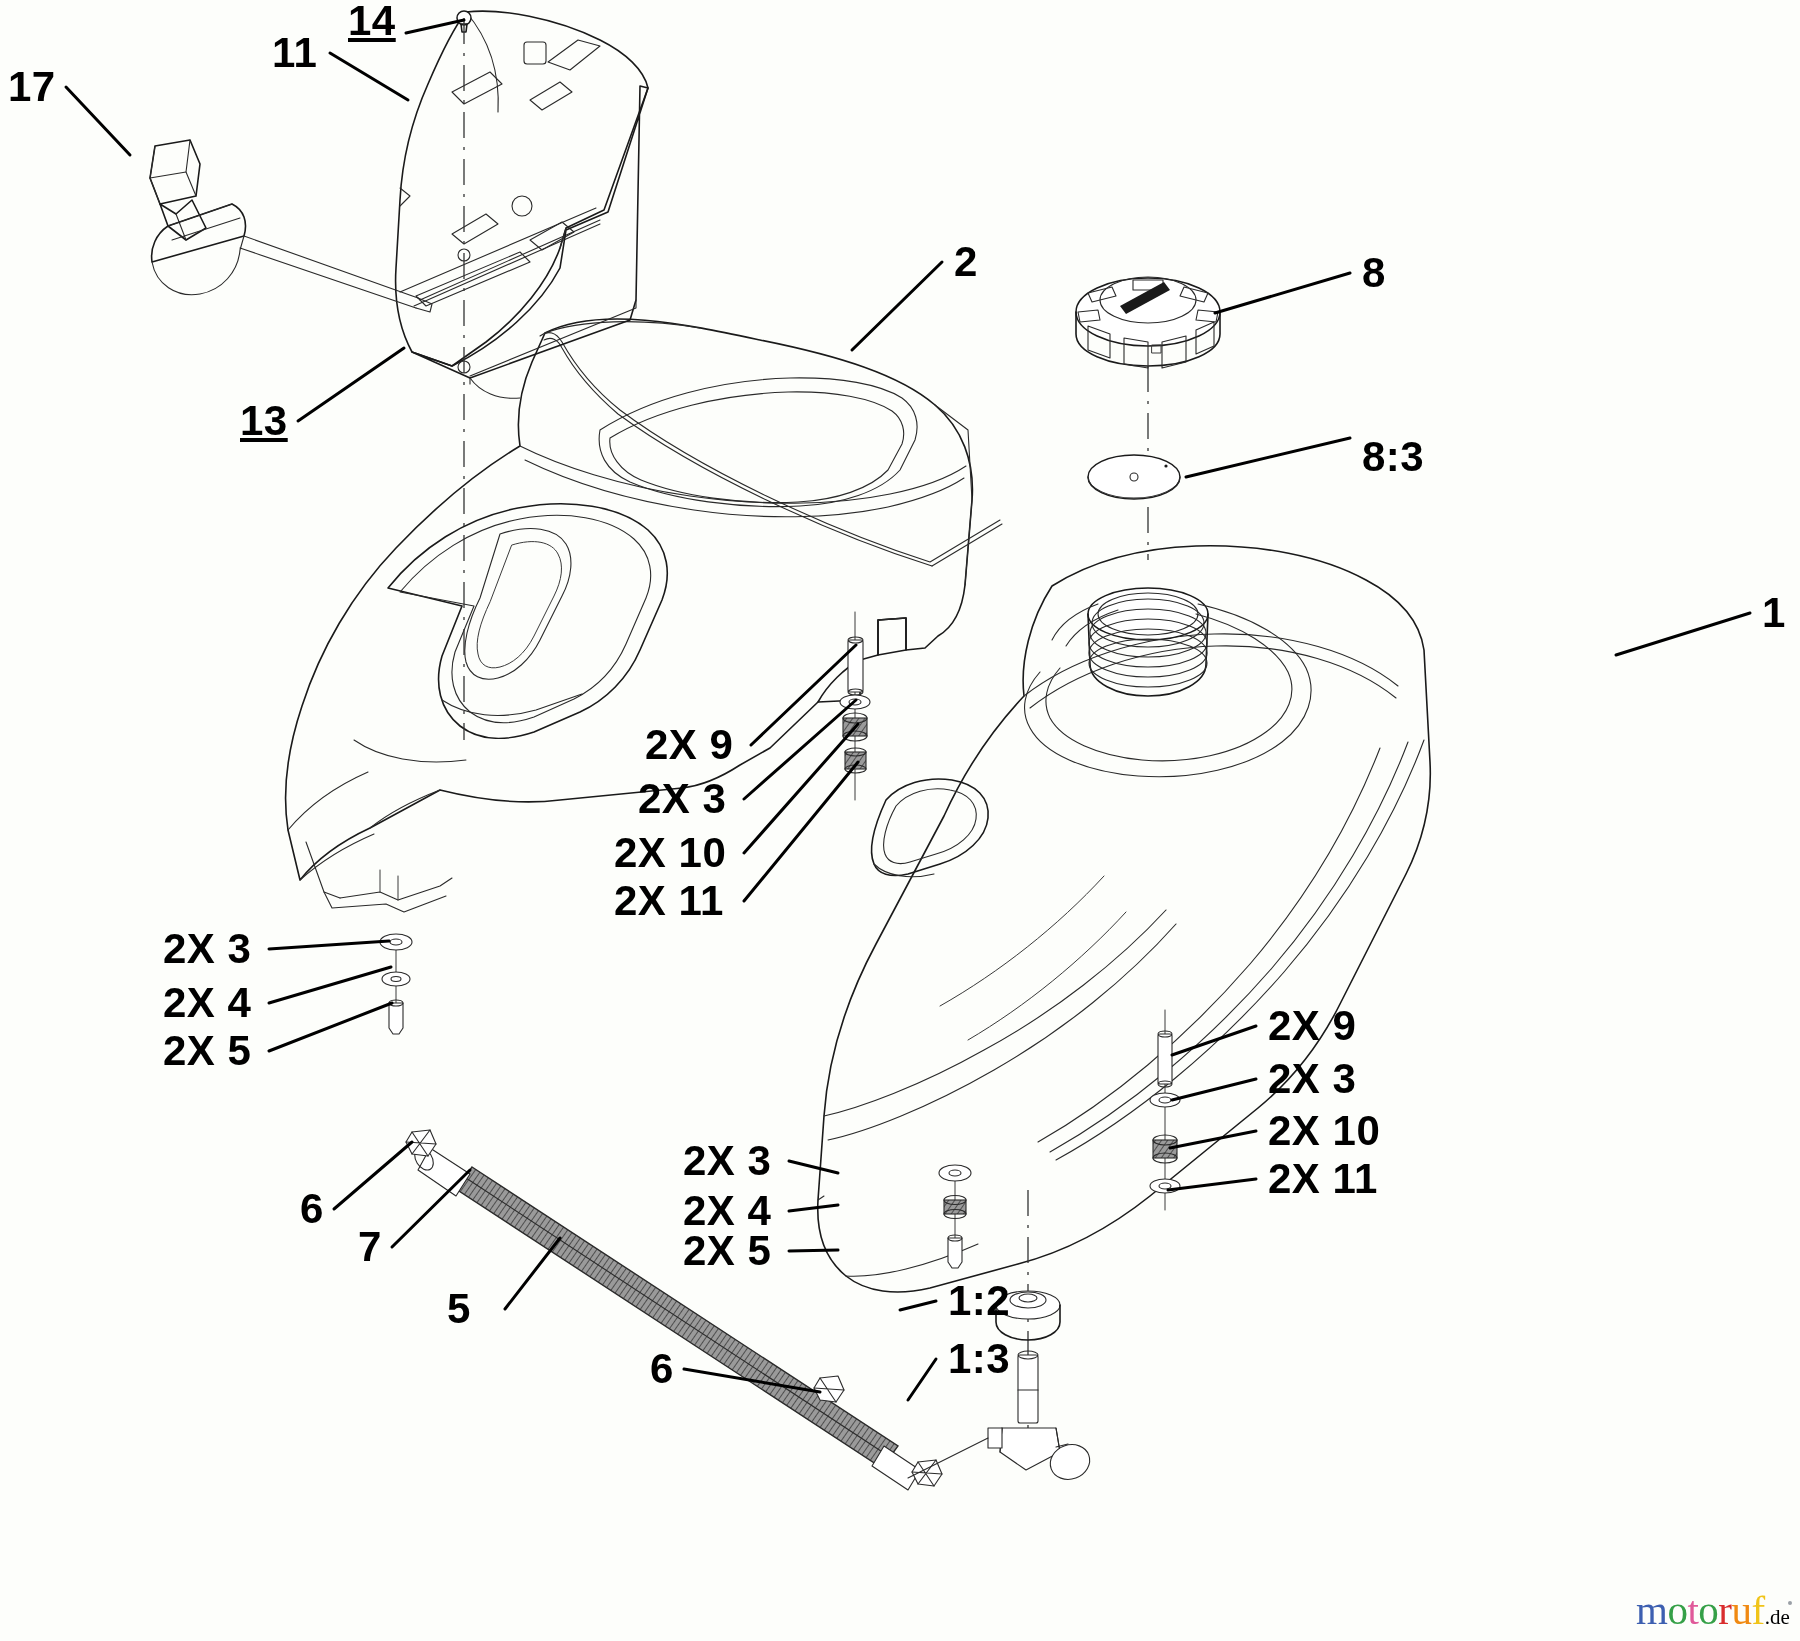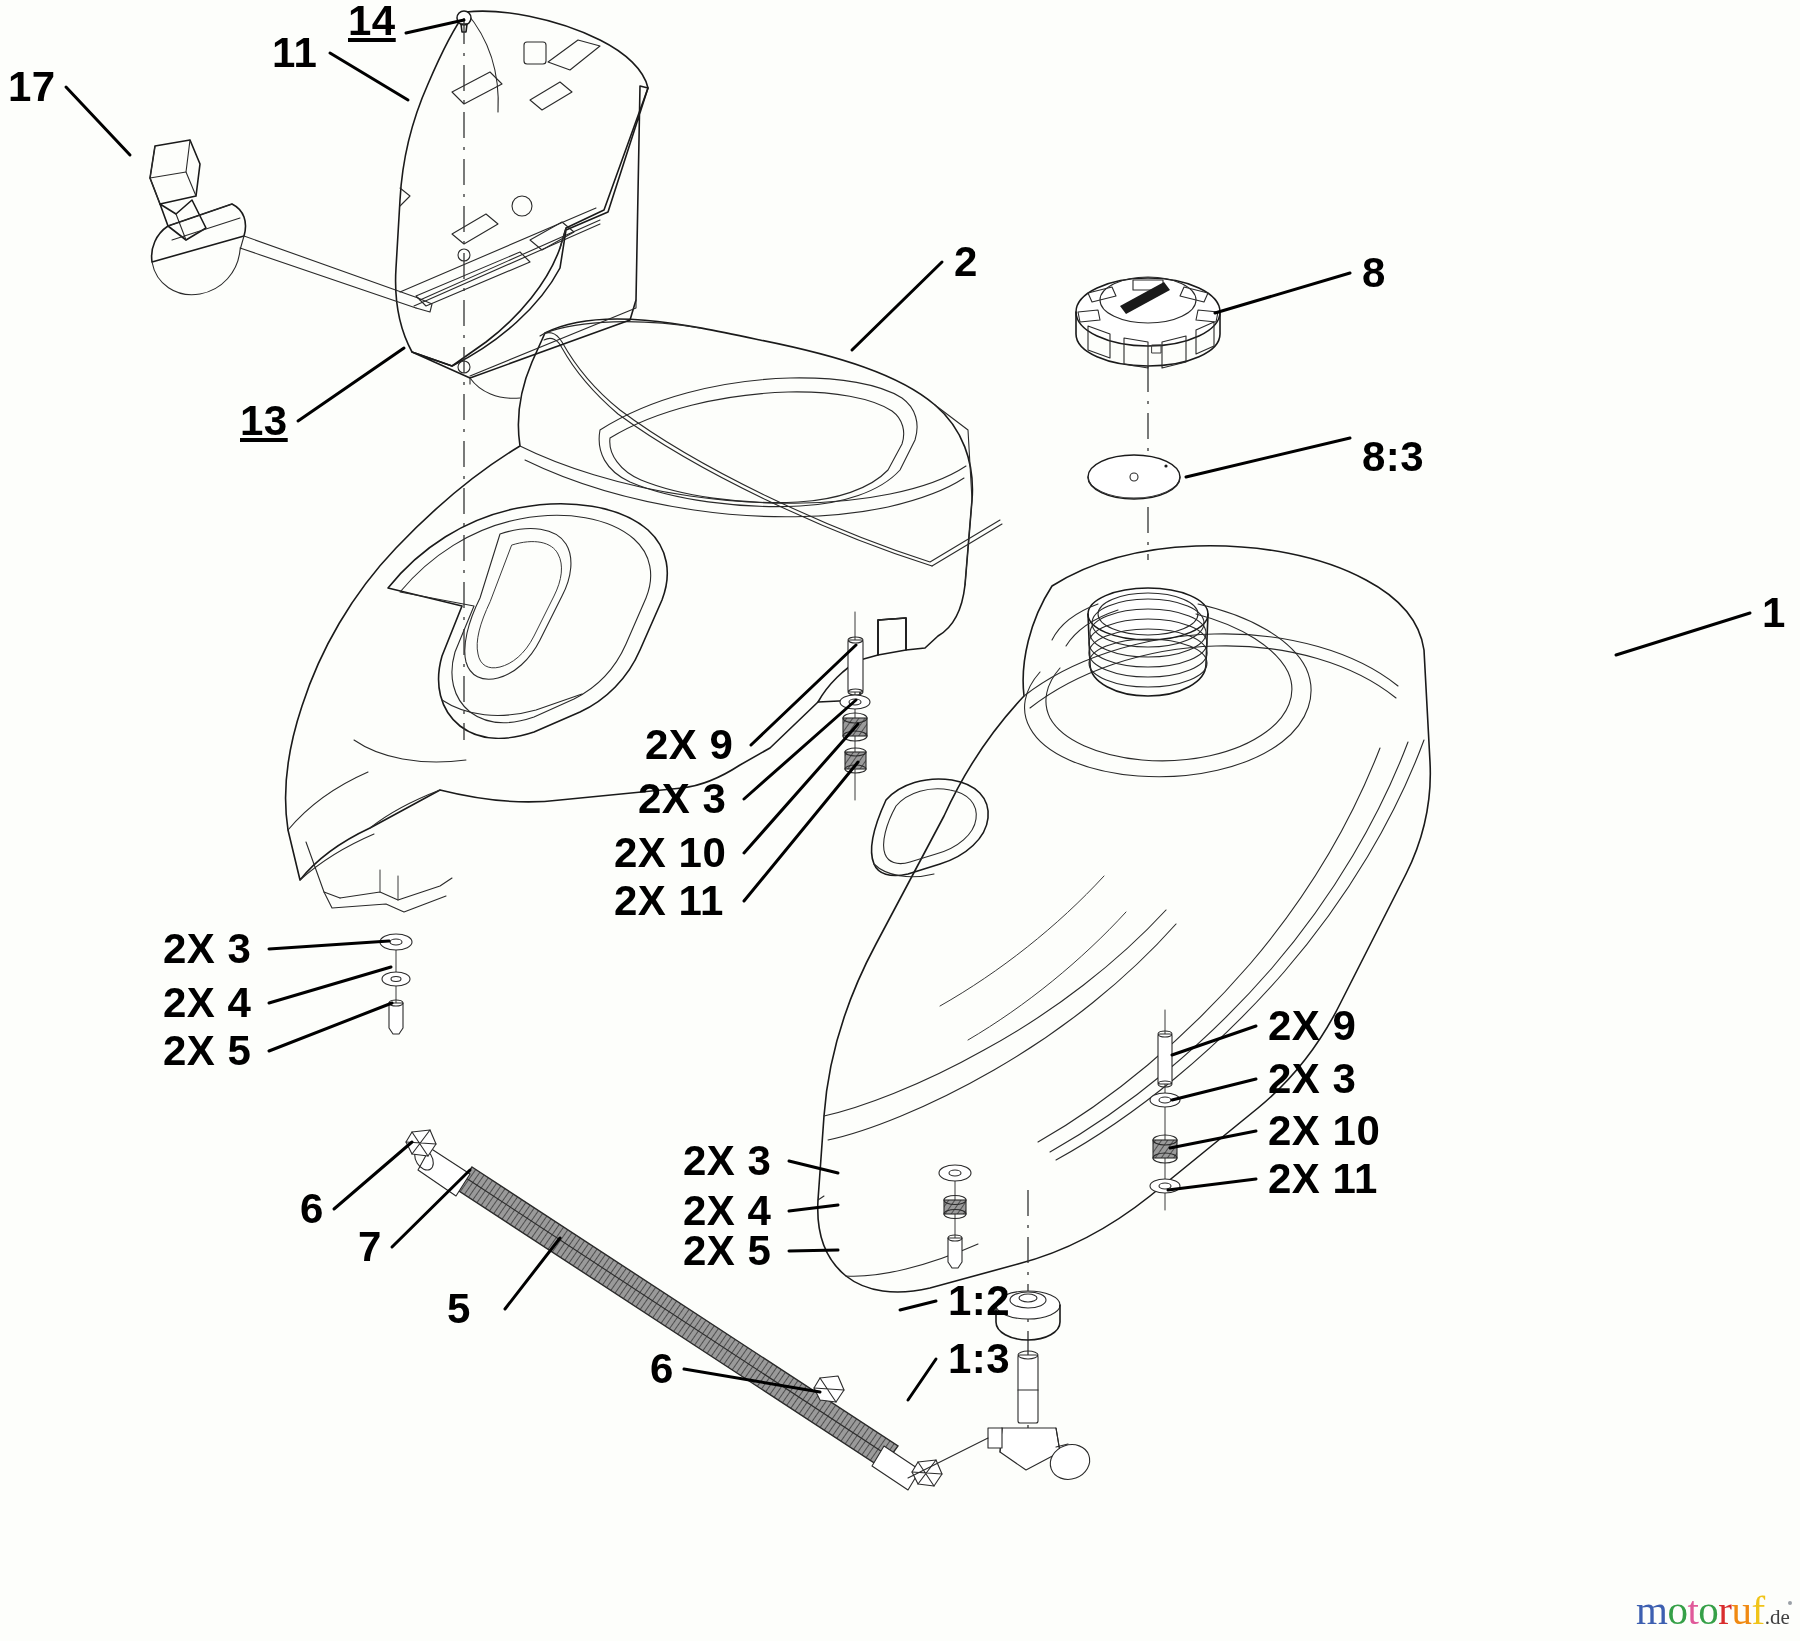--- a/index.html
+++ b/index.html
@@ -5,21 +5,21 @@
   html,body{margin:0;padding:0;background:#fdfefb;}
   body{width:1800px;height:1641px;position:relative;overflow:hidden;
        font-family:"Liberation Sans","DejaVu Sans",sans-serif;}
   #sheet{position:absolute;inset:0;width:1800px;height:1641px;}
   .callout{position:absolute;font-size:42px;font-weight:700;color:#000;
            letter-spacing:0.5px;white-space:nowrap;line-height:1;
            font-family:"Liberation Sans","DejaVu Sans",sans-serif;}
   .logo{position:absolute;left:1636px;top:1586px;font-family:"Liberation Serif","DejaVu Serif",serif;
         font-size:41px;font-weight:400;letter-spacing:-0.5px;white-space:nowrap;}
   .logo span{display:inline-block;}
-  .logo .suffix{font-size:21px;color:#404040;letter-spacing:0;}
+  .logo .suffix{font-size:21px;color:#000000;letter-spacing:0;}
   .dotacc{position:relative;}
   .dotacc::after{content:"";position:absolute;right:-2px;top:-4px;width:4px;height:4px;
      border-radius:50%;background:#9aa0a6;}
 </style>
 </head>
 <body style="background: rgb(253, 254, 251);">
 
 <svg id="sheet" viewBox="0 0 1800 1641" xmlns="http://www.w3.org/2000/svg">
   <defs>
     <style>

